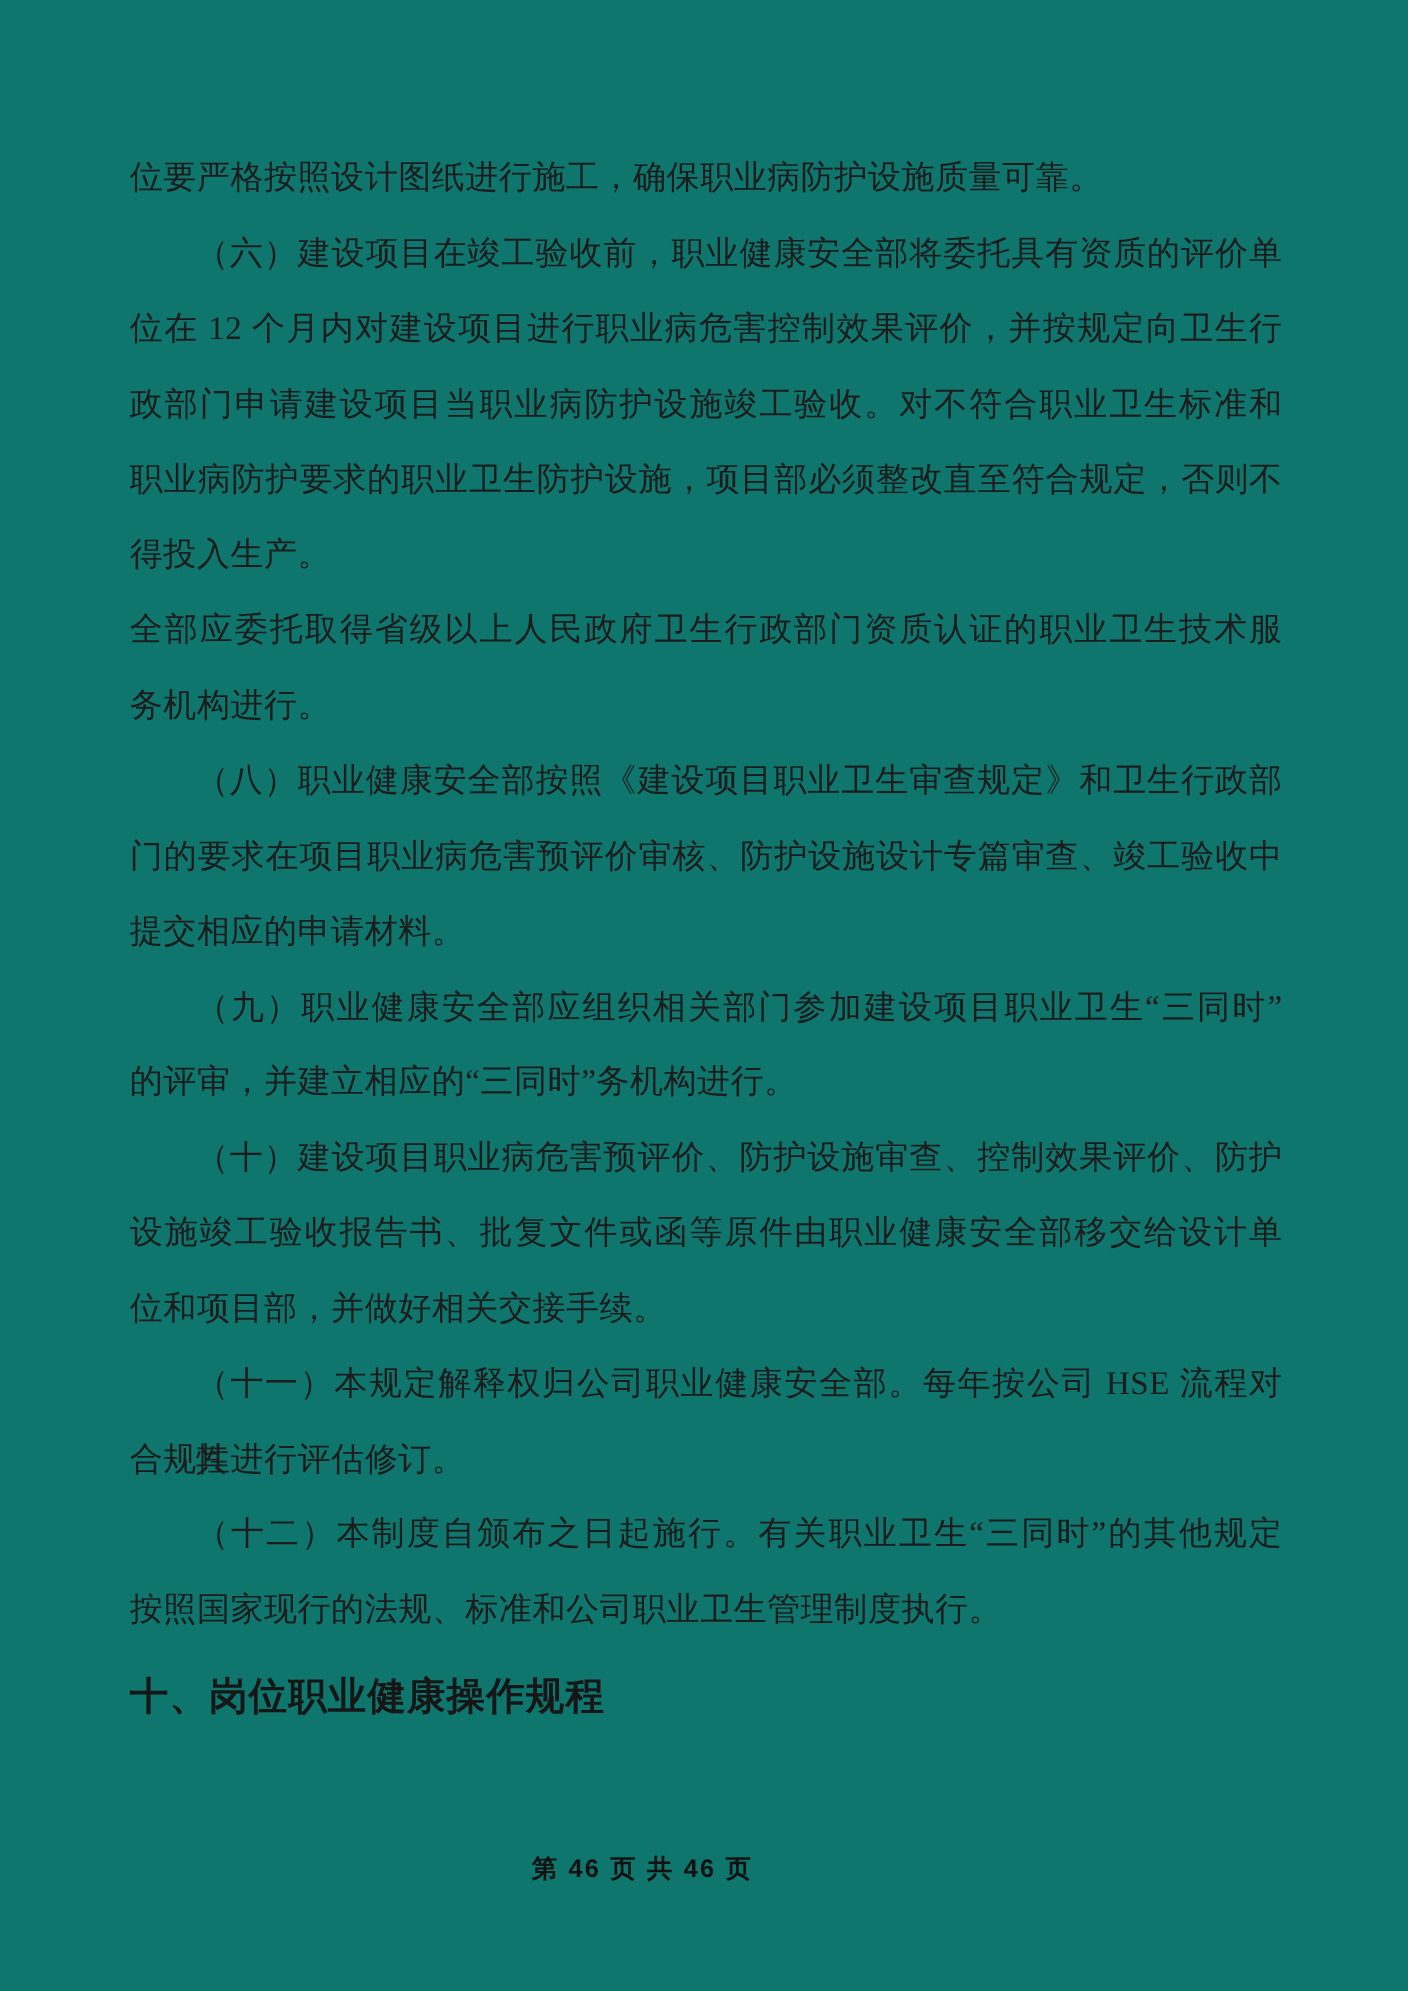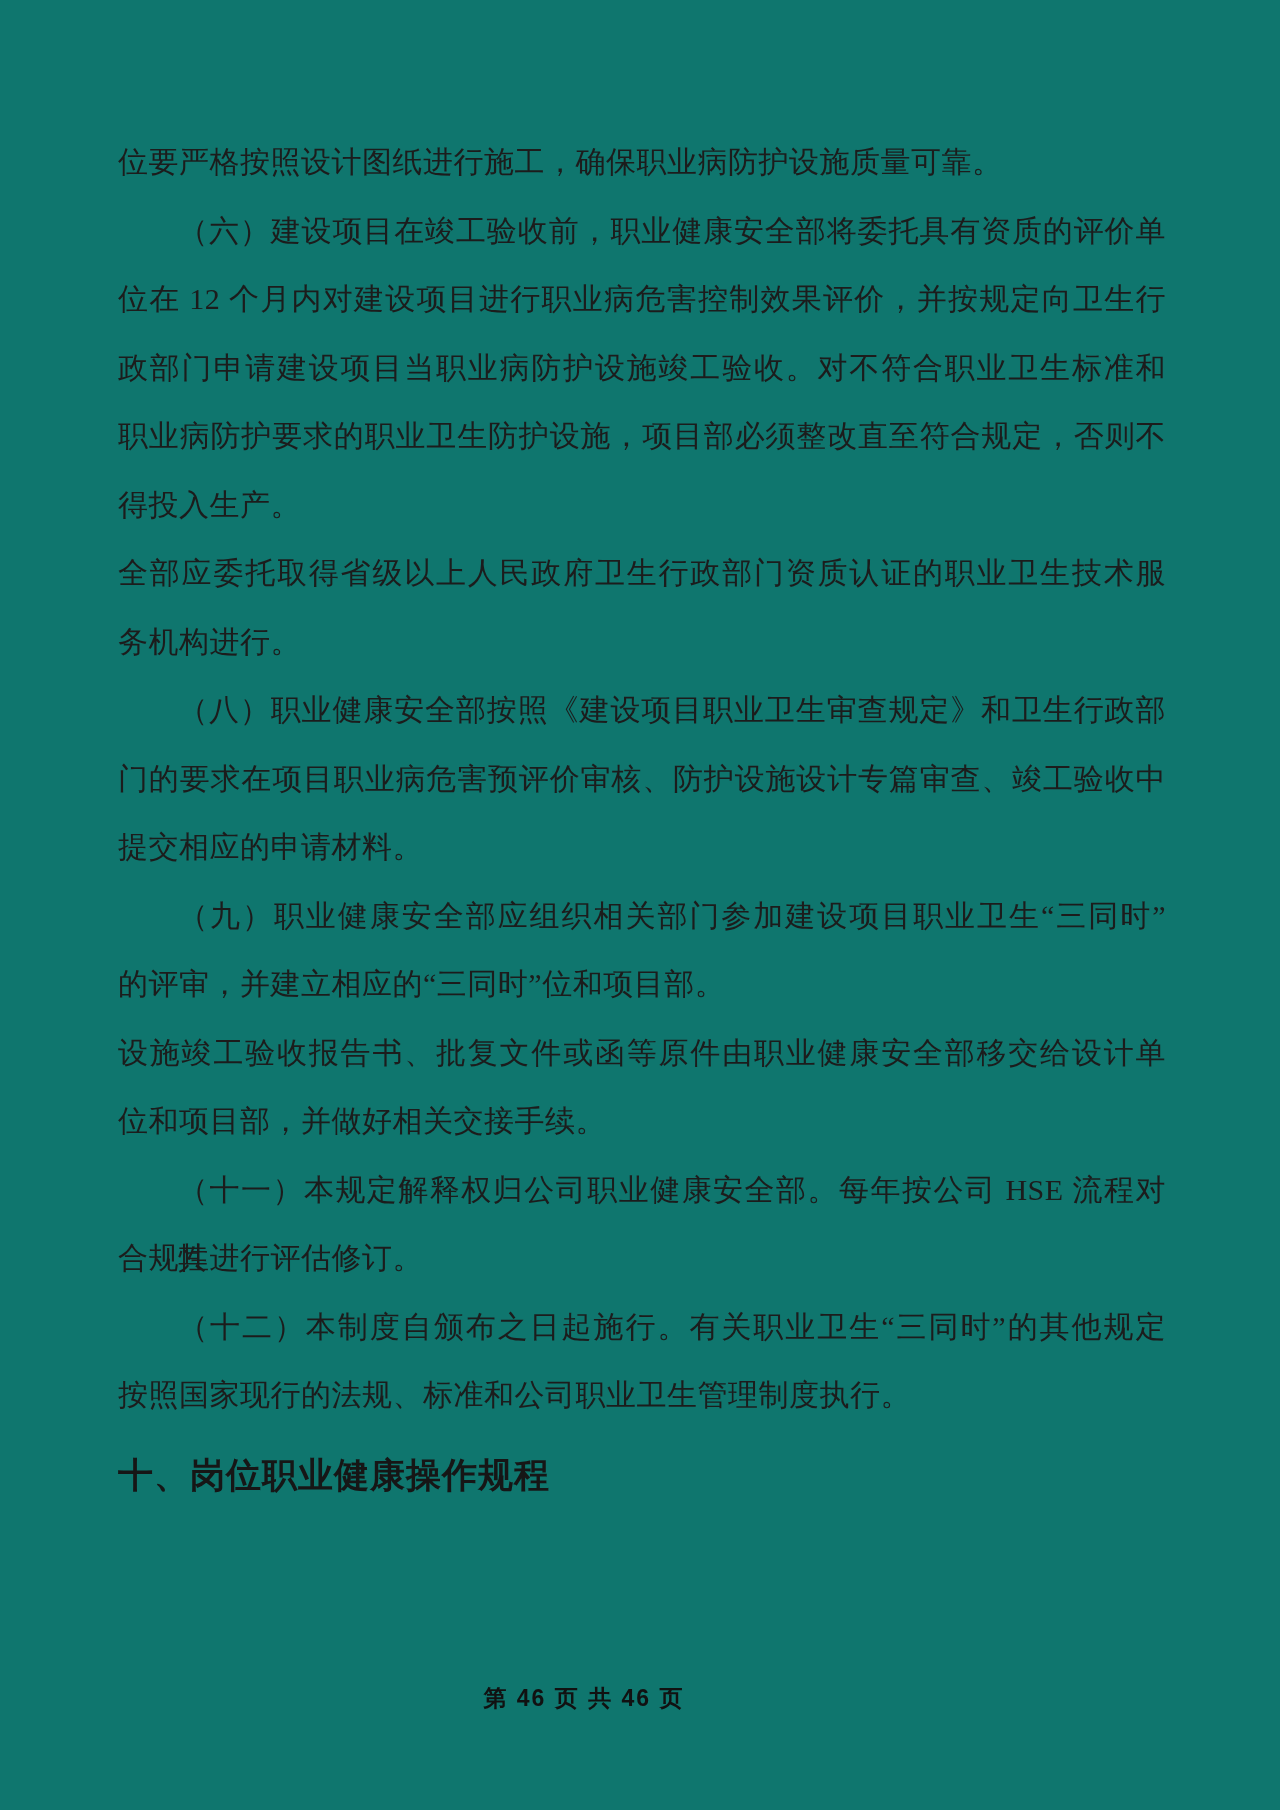--- a/index.html
+++ b/index.html
@@ -78,21 +78,22 @@
         <div class="line">位在 12 个月内对建设项目进行职业病危害控制效果评价，并按规定向卫生行</div>
         <div class="line">政部门申请建设项目当职业病防护设施竣工验收。对不符合职业卫生标准和</div>
         <div class="line">职业病防护要求的职业卫生防护设施，项目部必须整改直至符合规定，否则不</div>
         <div class="line para-end">得投入生产。</div>
         <div class="line">全部应委托取得省级以上人民政府卫生行政部门资质认证的职业卫生技术服</div>
         <div class="line para-end">务机构进行。</div>
         <div class="line indent">（八）职业健康安全部按照《建设项目职业卫生审查规定》和卫生行政部</div>
         <div class="line">门的要求在项目职业病危害预评价审核、防护设施设计专篇审查、竣工验收中</div>
         <div class="line para-end">提交相应的申请材料。</div>
         <div class="line indent">（九）职业健康安全部应组织相关部门参加建设项目职业卫生“三同时”</div>
-        <div class="line para-end">的评审，并建立相应的“三同时”位和项目部。</div>
+        <div class="line para-end">的评审，并建立相应的“三同时”务机构进行。</div>
+        <div class="line indent">（十）建设项目职业病危害预评价、防护设施审查、控制效果评价、防护</div>
         <div class="line">设施竣工验收报告书、批复文件或函等原件由职业健康安全部移交给设计单</div>
         <div class="line para-end">位和项目部，并做好相关交接手续。</div>
         <div class="line indent">（十一）本规定解释权归公司职业健康安全部。每年按公司 HSE 流程对其</div>
         <div class="line para-end">合规性进行评估修订。</div>
         <div class="line indent">（十二）本制度自颁布之日起施行。有关职业卫生“三同时”的其他规定</div>
         <div class="line para-end">按照国家现行的法规、标准和公司职业卫生管理制度执行。</div>
       </div>
     <div class="heading">十、岗位职业健康操作规程</div>
   </div>
   <div class="footer">第 46 页 共 46 页</div>

